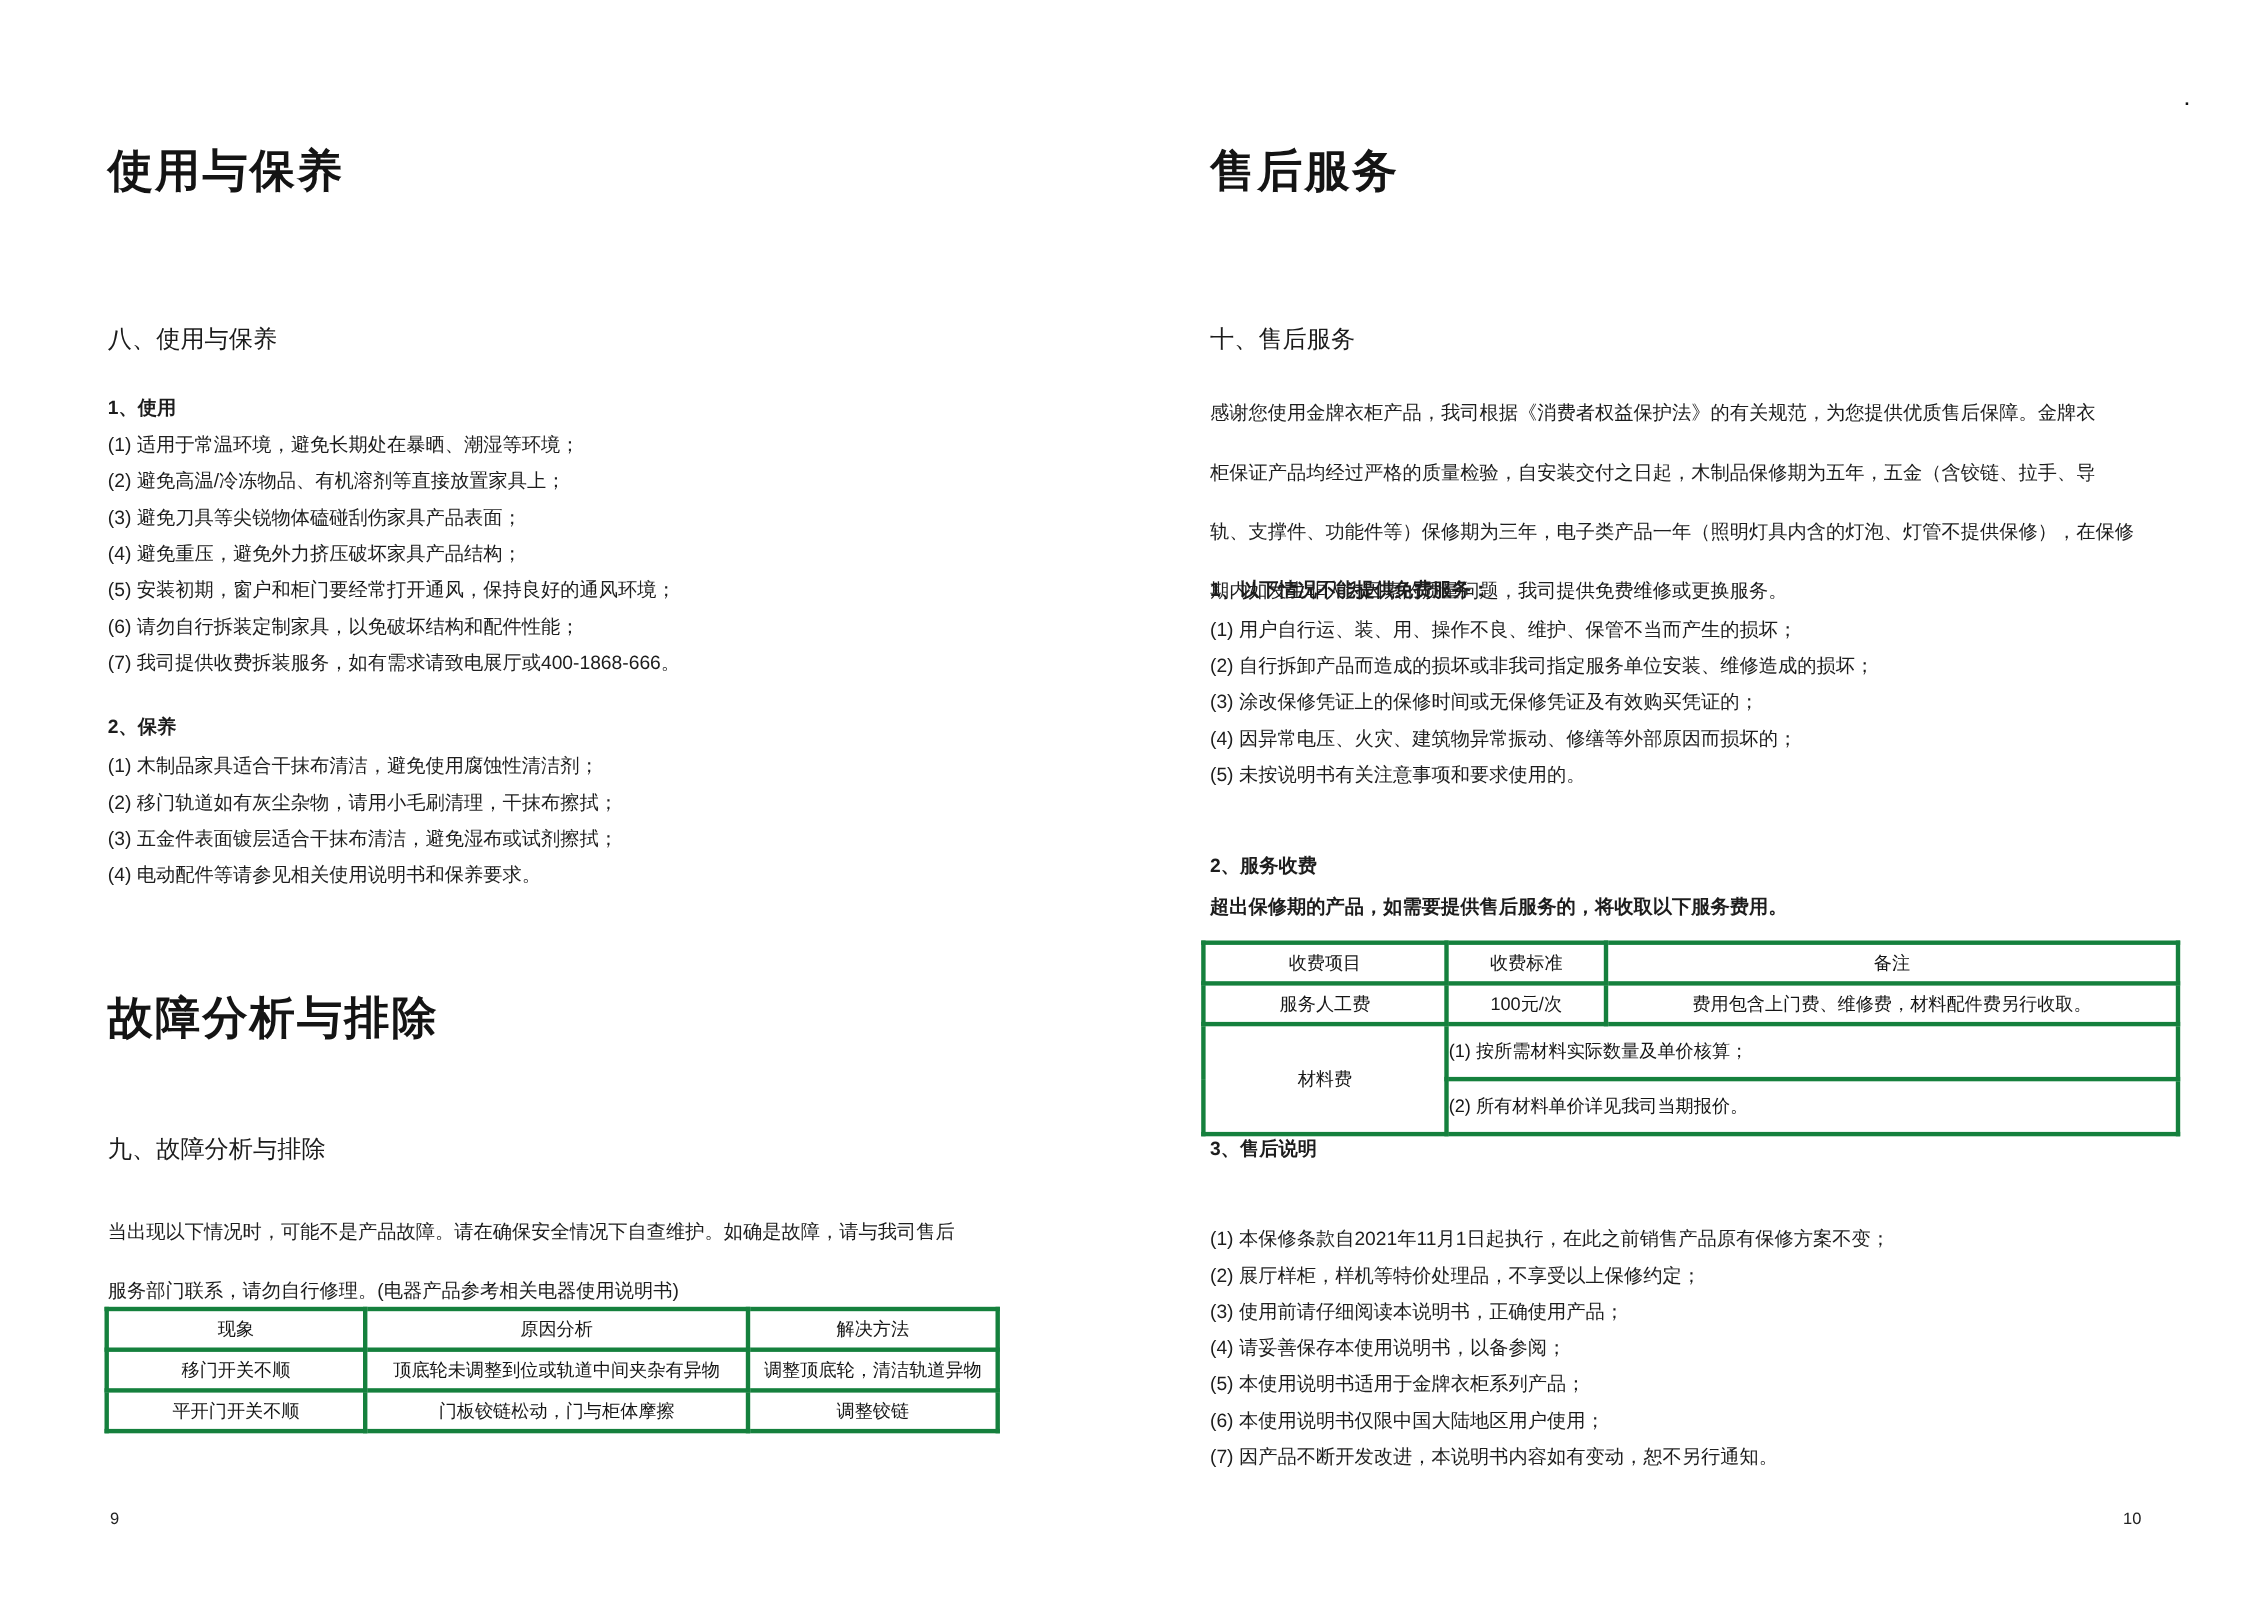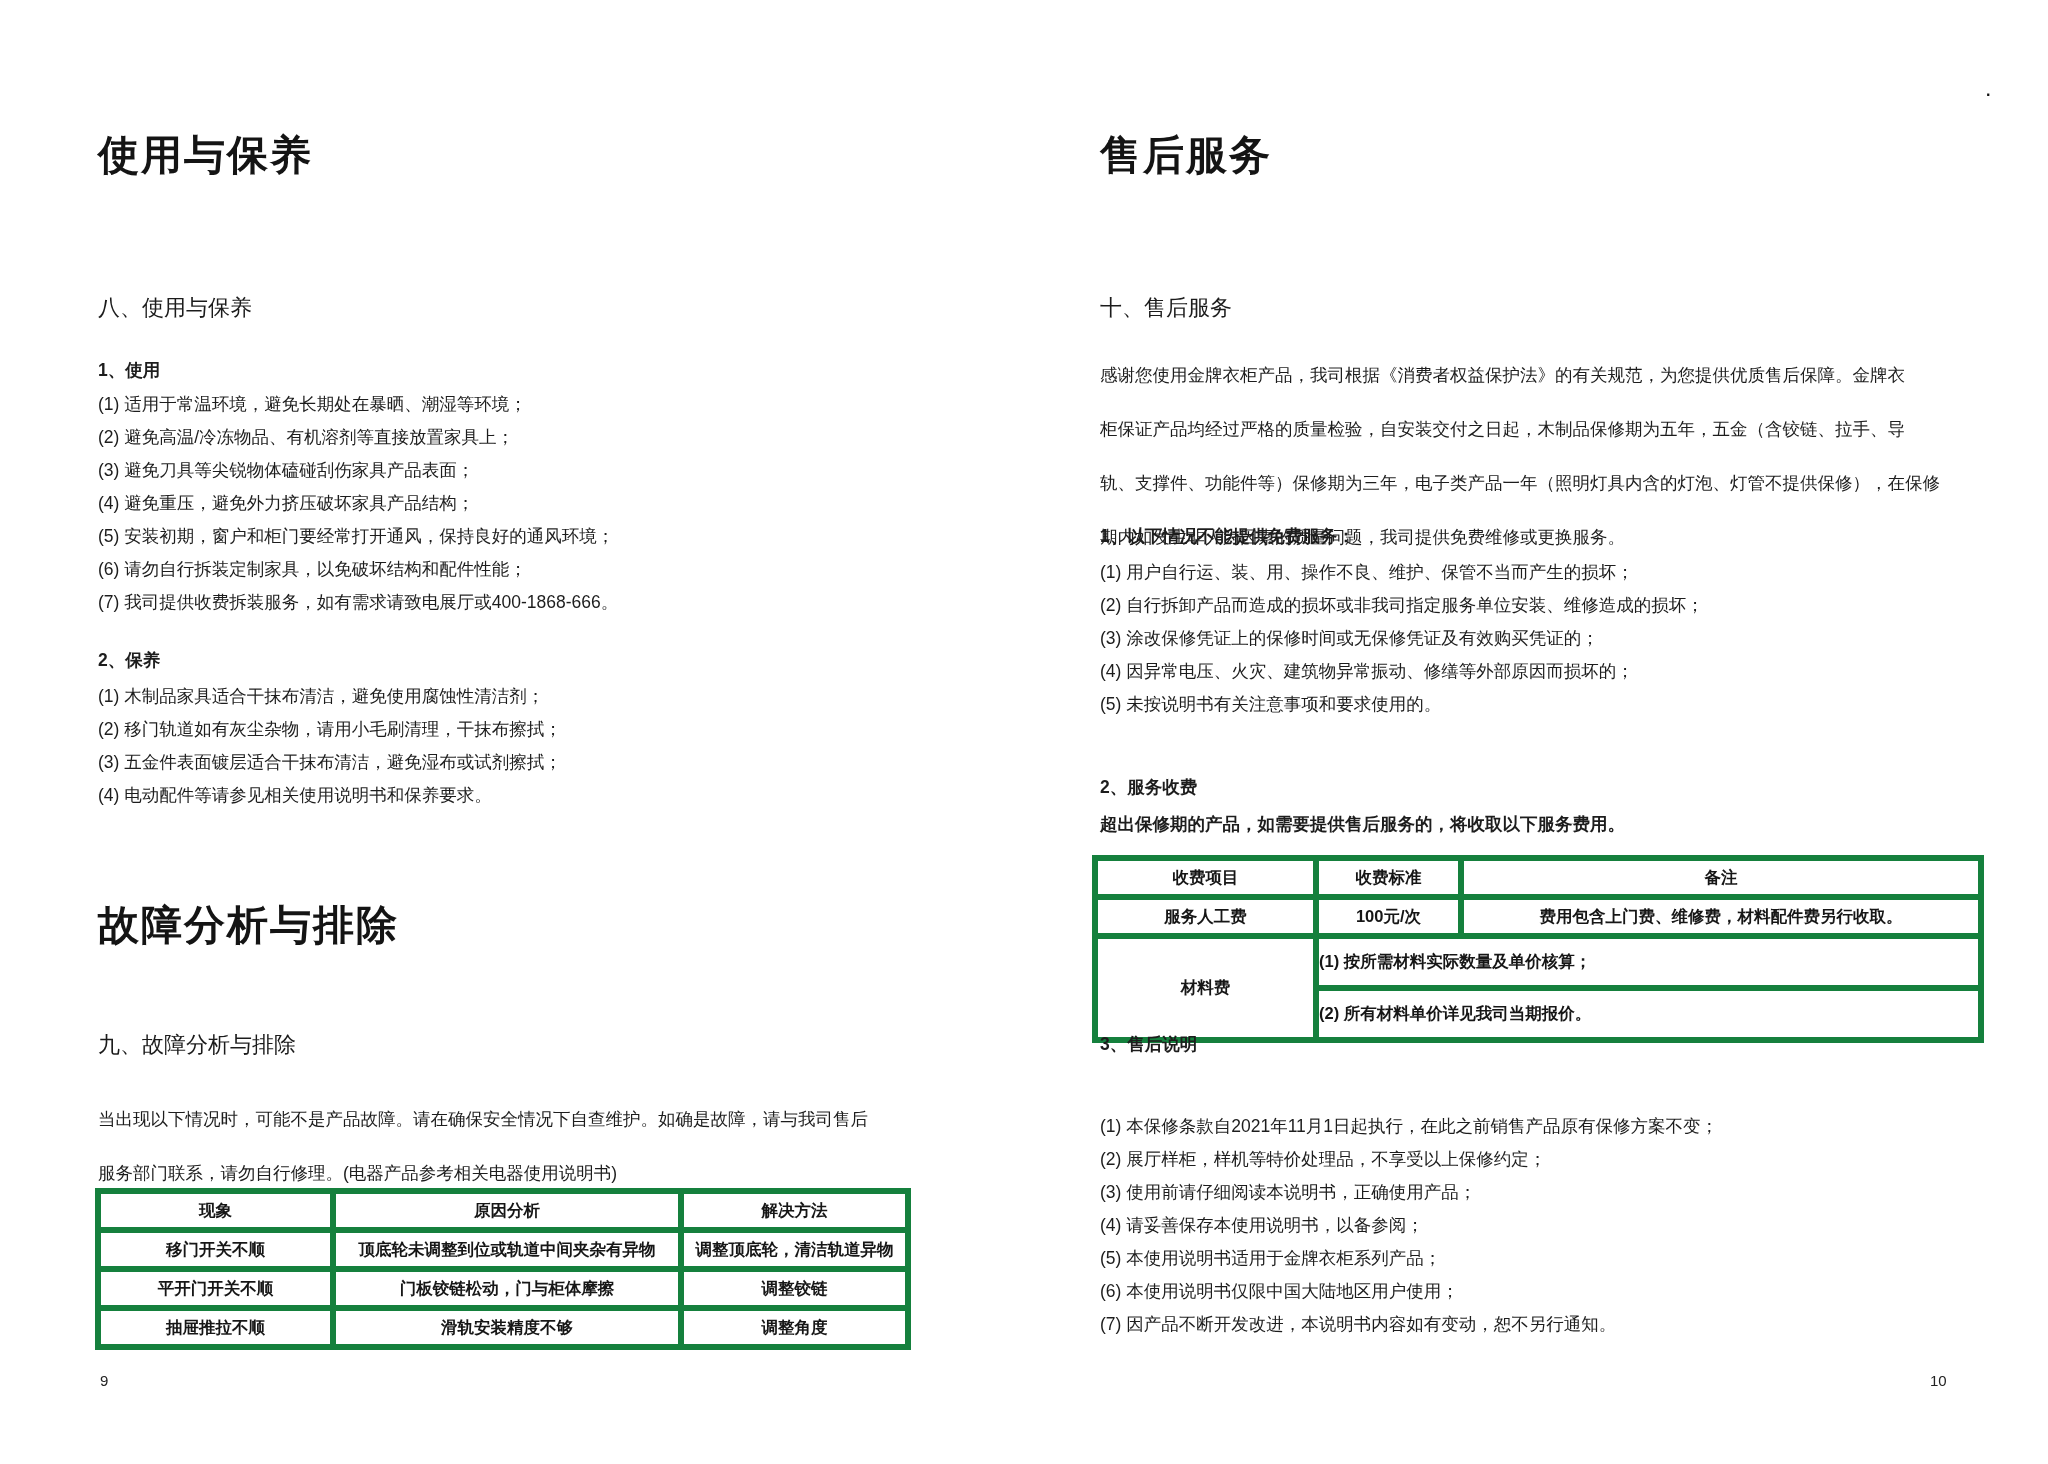--- a/index.html
+++ b/index.html
@@ -38,23 +38,23 @@
   .para{
     font-size:17.5px;
     line-height:54px;
     white-space:pre-line;
   }
   table{
     border-collapse:collapse;
     table-layout:fixed;
   }
   th,td{
-    border:6px solid #15803d;
+    border:4px solid #15803d;
     font-size:16.5px;
-    font-weight:700;
+    font-weight:400;
     text-align:center;
     vertical-align:middle;
     padding:0;
     color:#161616;
   }
   .trouble-table{width:810px;}
   .trouble-table th,.trouble-table td{height:33px;}
   .fee-table{width:886px;}
   .fee-table .r-head th{height:33px;}
   .fee-table .r-labor td{height:33px;}
@@ -124,25 +124,20 @@
     <tr>
       <td>移门开关不顺</td>
       <td>顶底轮未调整到位或轨道中间夹杂有异物</td>
       <td>调整顶底轮，清洁轨道异物</td>
     </tr>
     <tr>
       <td>平开门开关不顺</td>
       <td>门板铰链松动，门与柜体摩擦</td>
       <td>调整铰链</td>
     </tr>
-    <tr>
-      <td>抽屉推拉不顺</td>
-      <td>滑轨安装精度不够</td>
-      <td>调整角度</td>
-    </tr>
   </tbody>
     </table>
 
   <div class="abs pagenum" style="left:100px;top:1372px;">9</div>
 </div>
 
 <div class="abs" style="left:1024px;top:0;width:1024px;height:1464px;">
 
   <div class="abs h1" style="left:76px;top:128px;">售后服务</div>
 

